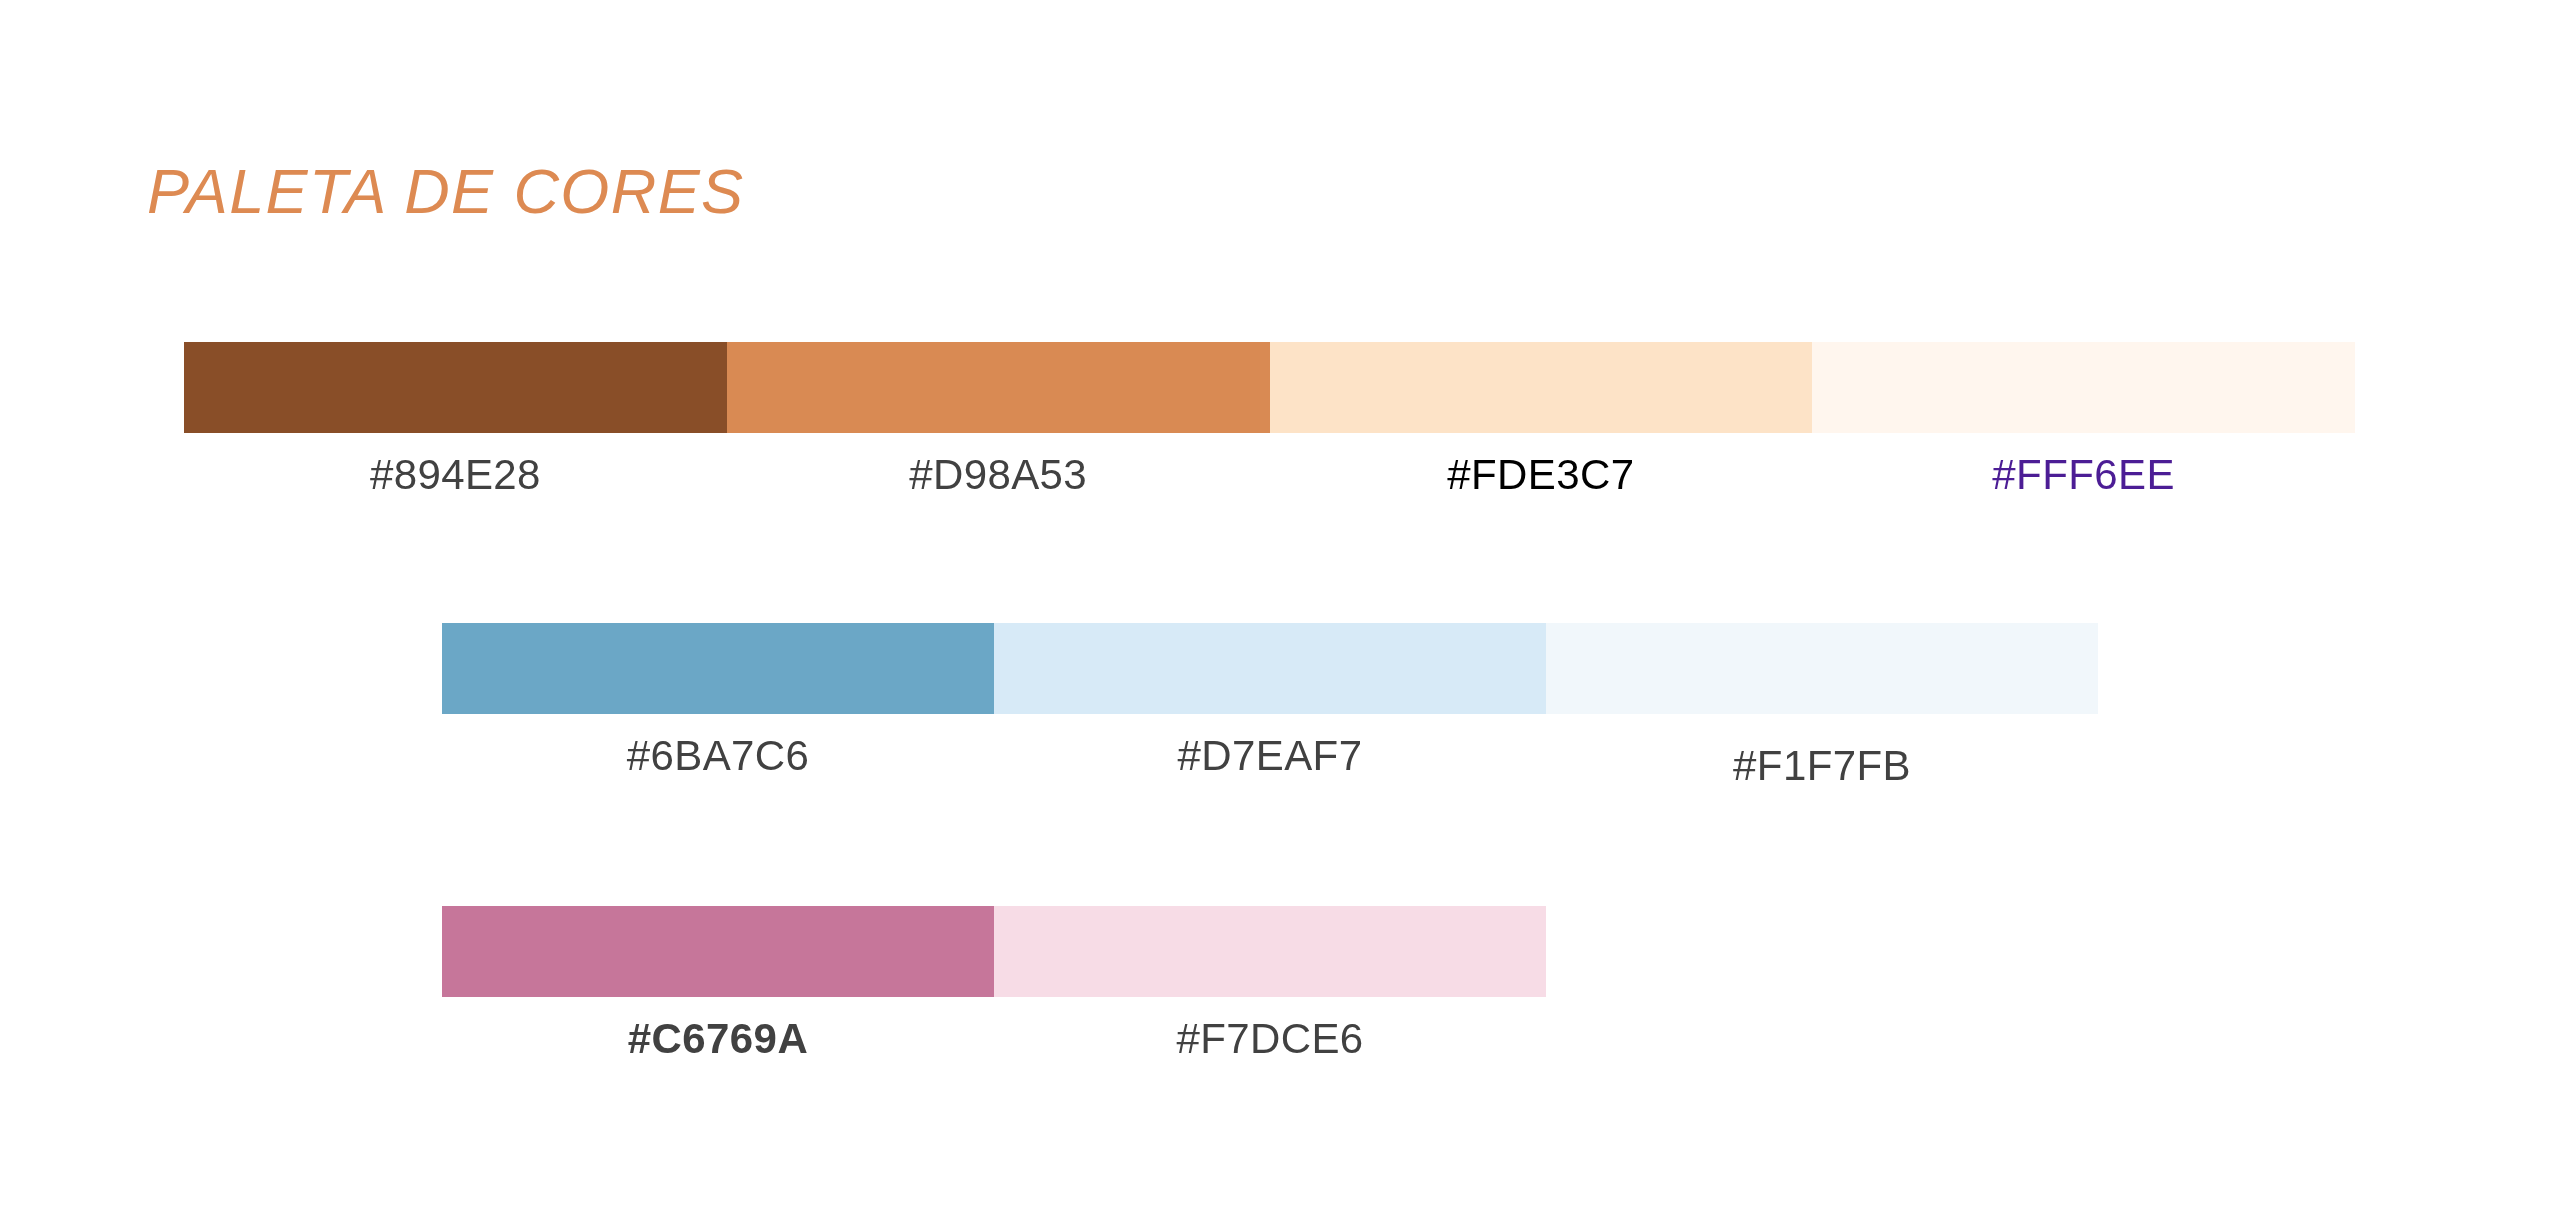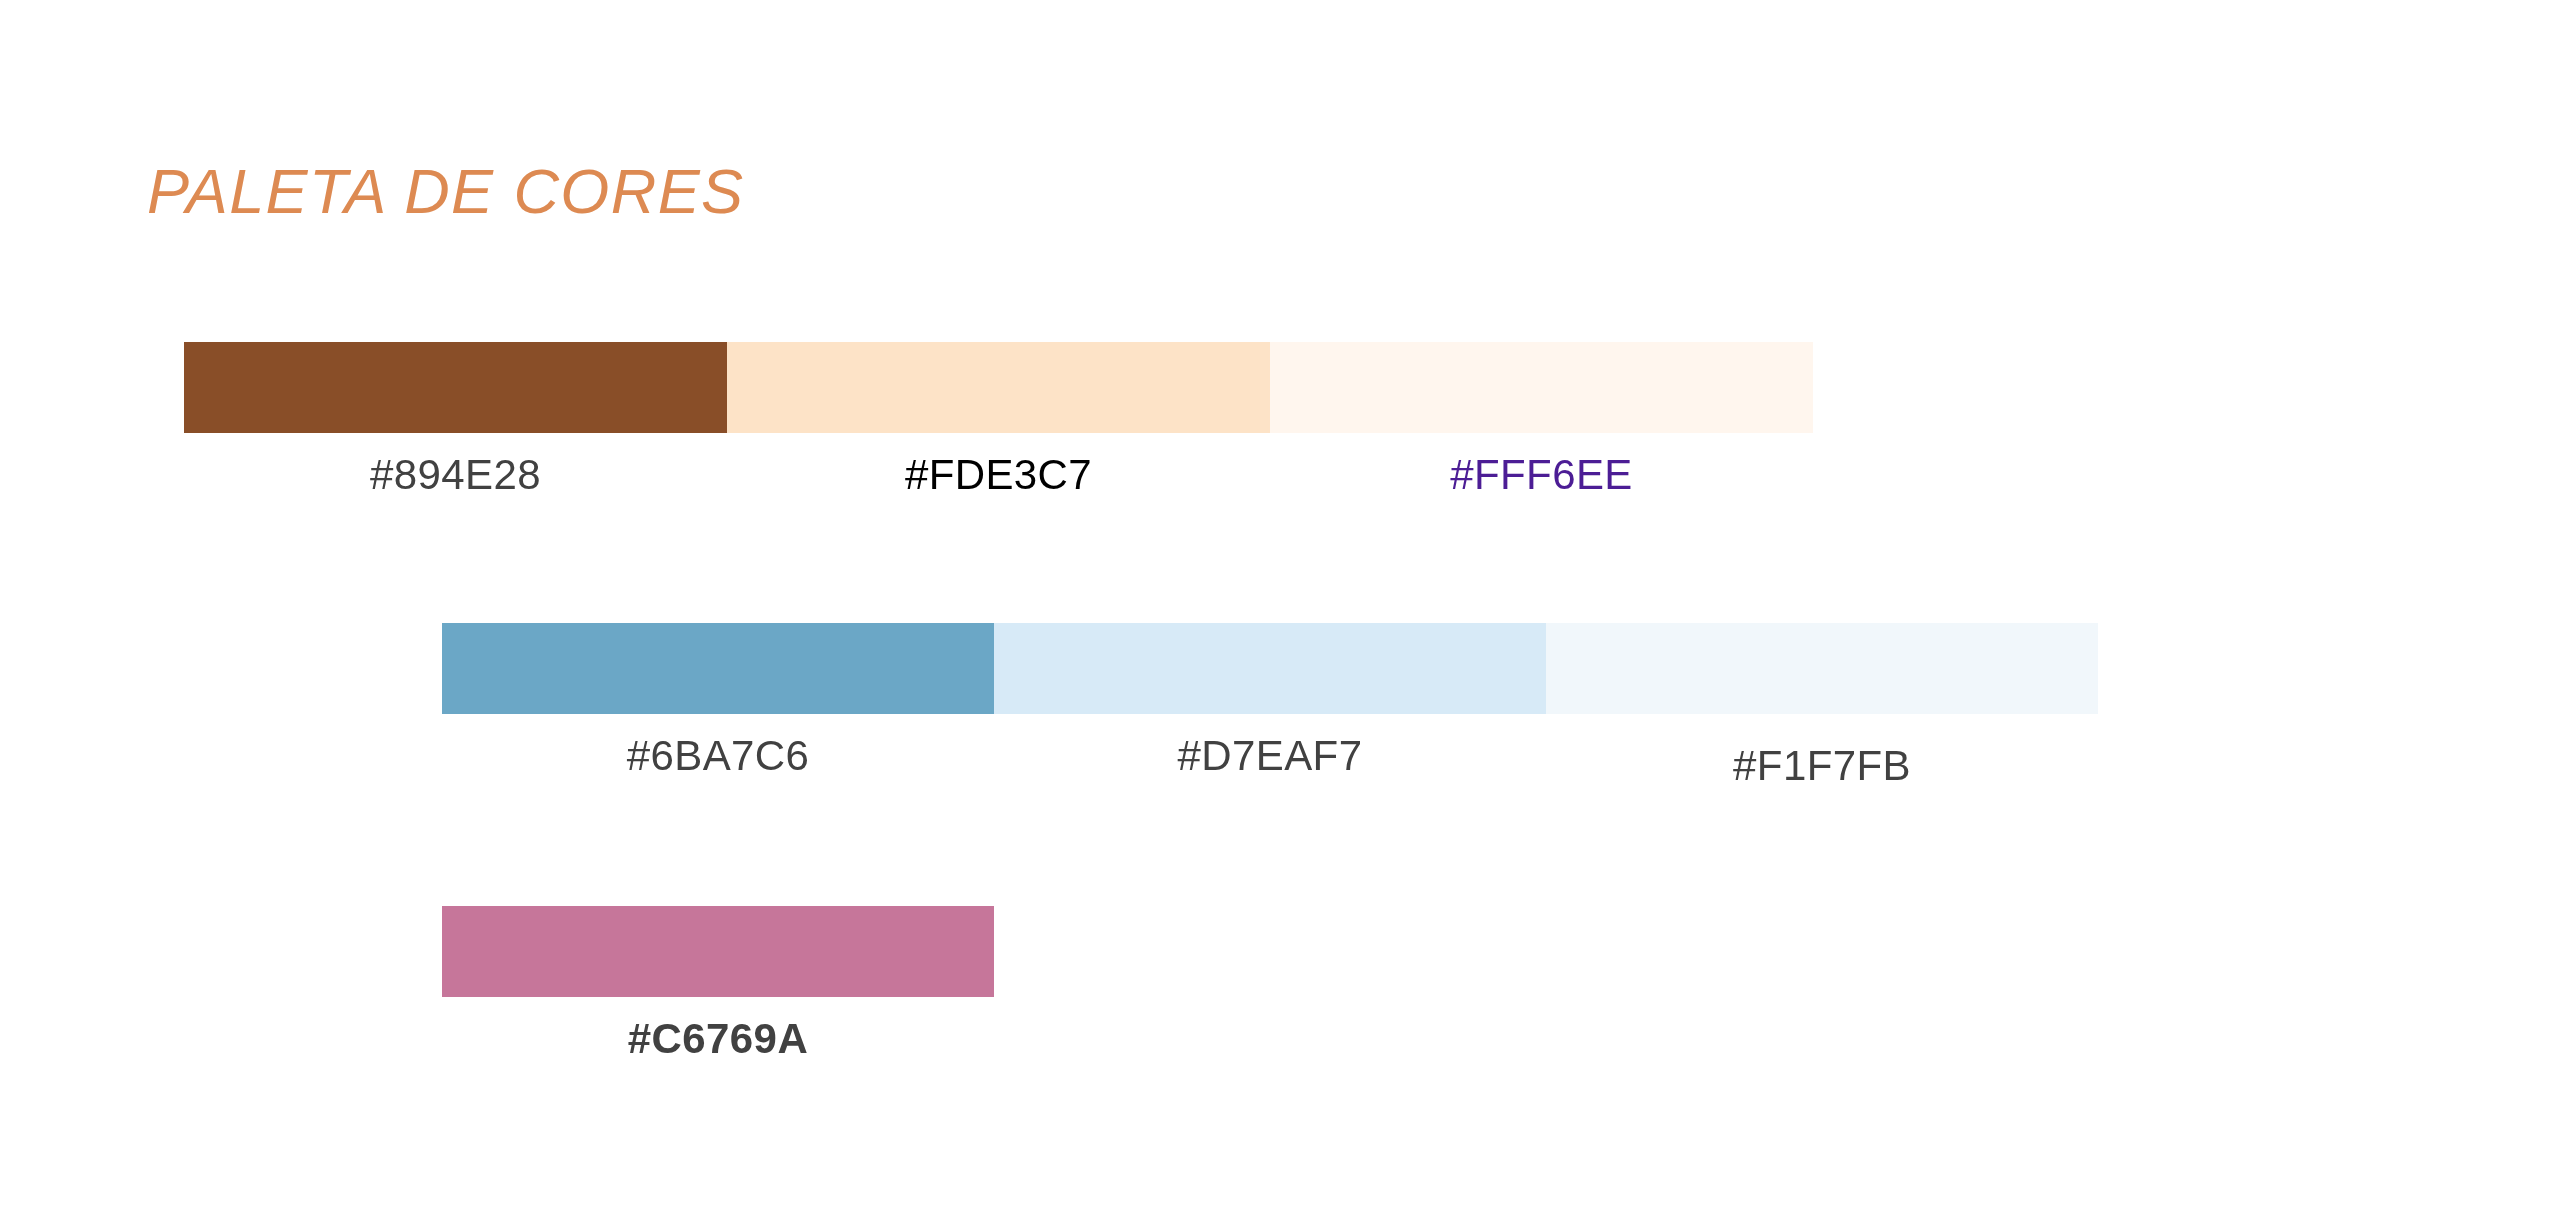--- a/index.html
+++ b/index.html
@@ -86,20 +86,24 @@
 
   <div class="page-title" style="color: rgb(221, 138, 82);">PALETA DE CORES</div>
 
   <div class="palette-row" id="row-primary">
 
     <div class="swatch-group">
       <span class="swatch-chip" style="background-color: rgb(137, 78, 40);"></span>
       <span class="swatch-label" style="color: rgb(65, 65, 65);">#894E28</span>
     </div>
 
+    <div class="swatch-group">
+      <span class="swatch-chip" style="background-color: rgb(217, 138, 83);"></span>
+      <span class="swatch-label" style="color: rgb(65, 65, 65);">#D98A53</span>
+    </div>
 
     <div class="swatch-group">
       <span class="swatch-chip" style="background-color: rgb(253, 227, 199);"></span>
       <span class="swatch-label" style="color: #000000;">#FDE3C7</span>
     </div>
 
     <div class="swatch-group">
       <span class="swatch-chip" style="background-color: rgb(255, 246, 238);"></span>
       <span class="swatch-label" style="color: #4c1d95;">#FFF6EE</span>
     </div>
@@ -123,17 +127,21 @@
     </div>
   </div>
 
   <div class="palette-row" id="row-tertiary">
 
     <div class="swatch-group">
       <span class="swatch-chip" style="background-color: rgb(198, 118, 154);"></span>
       <span class="swatch-label" style="color: rgb(65, 65, 65); font-weight: bold;">#C6769A</span>
     </div>
 
+    <div class="swatch-group">
+      <span class="swatch-chip" style="background-color: rgb(247, 220, 230);"></span>
+      <span class="swatch-label" style="color: rgb(65, 65, 65);">#F7DCE6</span>
+    </div>
 
   </div>
 
 </div>
 
 
 </body></html>

